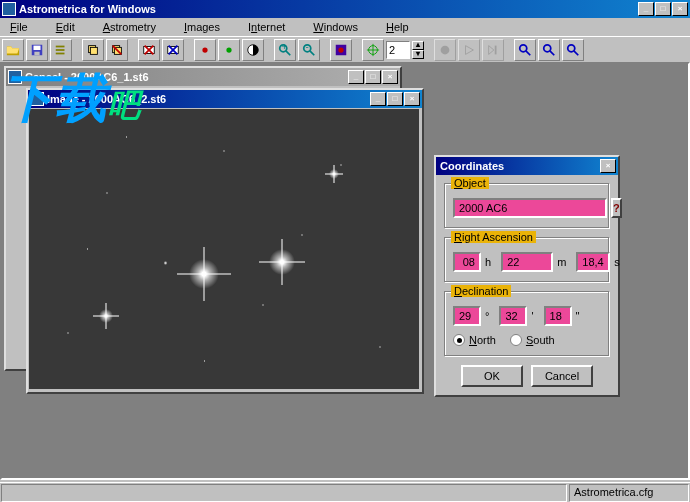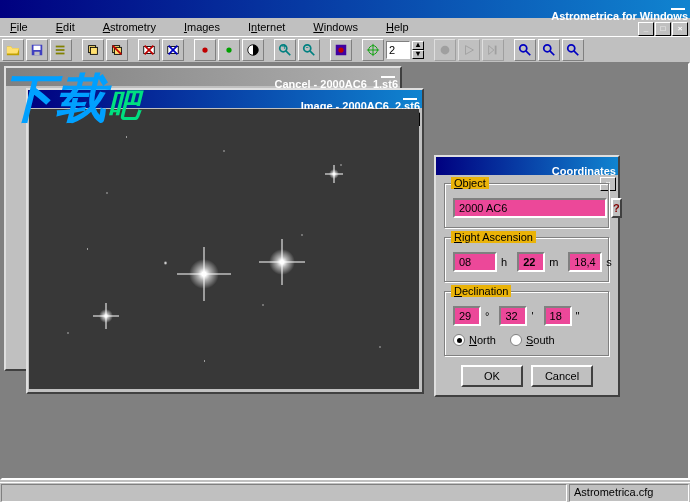--- a/index.html
+++ b/index.html
@@ -1,18 +1,18 @@
 <!DOCTYPE html>
 <html><head>
 <meta charset="utf-8">
 <style>
 * { box-sizing: border-box; margin: 0; padding: 0; font-family: "MS Sans Serif", Tahoma, sans-serif; font-size: 11px; }
 body { background: #c0c0c0; width: 690px; height: 502px; overflow: hidden; position: relative; }
 
-.titlebar { background: linear-gradient(to right, #000080, #1084d0); color: #fff; height: 18px; display: flex; align-items: flex-end; padding: 8px 2px; flex-direction: column; }
+.titlebar { background: linear-gradient(to right, #000080, #1084d0); color: #fff; height: 18px; display: flex; align-items: center; padding: 0 2px; }
 .titlebar-inactive { background: linear-gradient(to right, #808080, #b0b0b0); }
 .titlebar .ico { width: 14px; height: 14px; background: #2060a0; border: 1px solid #fff; margin-right: 3px; display: inline-block; }
 .titlebar .title { flex: 1; font-weight: bold; }
 .win-btns { display: flex; gap: 0; }
 .win-btn { width: 16px; height: 14px; background: #c0c0c0; border: 1px solid; border-color: #fff #000 #000 #fff; font-size: 8px; text-align: center; line-height: 11px; cursor: default; margin-left: 1px; font-family: Marlett, Arial; font-weight: bold; }
 
 .menubar { background: #c0c0c0; height: 18px; display: flex; align-items: center; padding: 0 4px; gap: 16px; }
 .menu-item { padding: 2px 6px; cursor: default; }
 .menu-item u { text-decoration: underline; }
 
@@ -275,23 +275,23 @@
           <input class="text-input" style="flex: 1 1 0%;" value="2000 AC6">
           <div class="help-btn">
               <span>?</span>
             </div>
         </div>
       </div>
 
       <div class="fieldset">
         <div class="legend"><u>R</u>ight Ascension</div>
         <div class="field-row">
-          <input class="text-input" style="width: 44px;" value="08">
+          <input class="text-input" style="width: 28px; text-align: right;" value="08">
           <span class="unit">h</span>
-          <input class="text-input" style="width: 28px; font-weight: bold;" value="22">
+          <input class="text-input" style="width: 52px;" value="22">
           <span class="unit">m</span>
           <input class="text-input" style="width: 34px;" value="18,4">
           <span>s</span>
         </div>
       </div>
 
       <div class="fieldset">
         <div class="legend"><u>D</u>eclination</div>
         <div class="field-row">
           <input class="text-input" style="width: 28px;" value="29">

